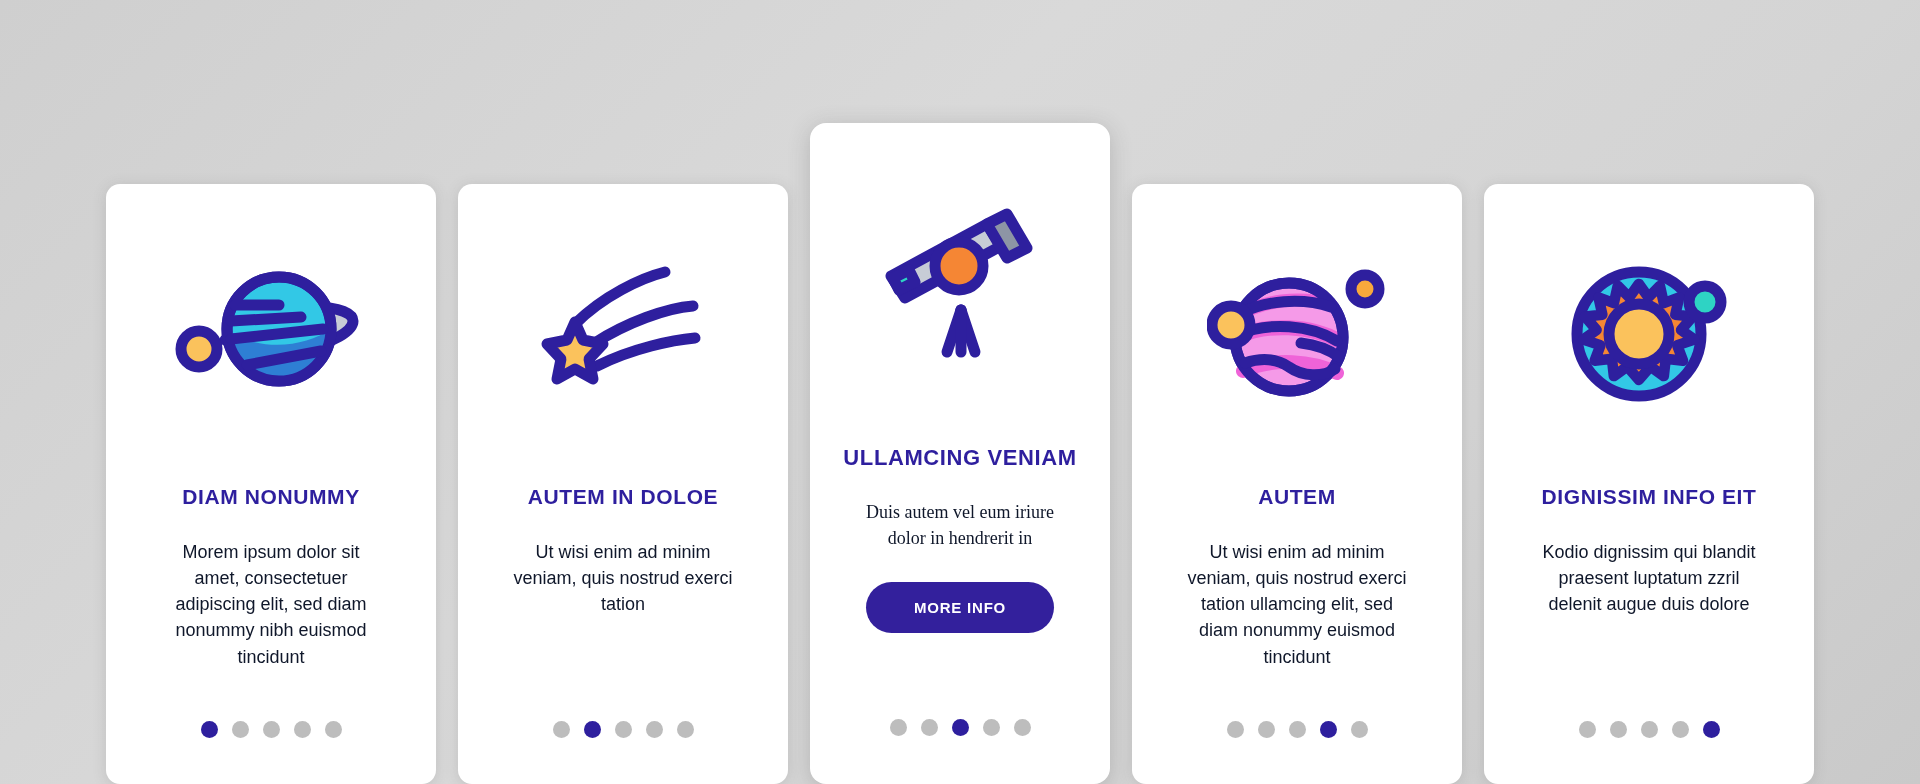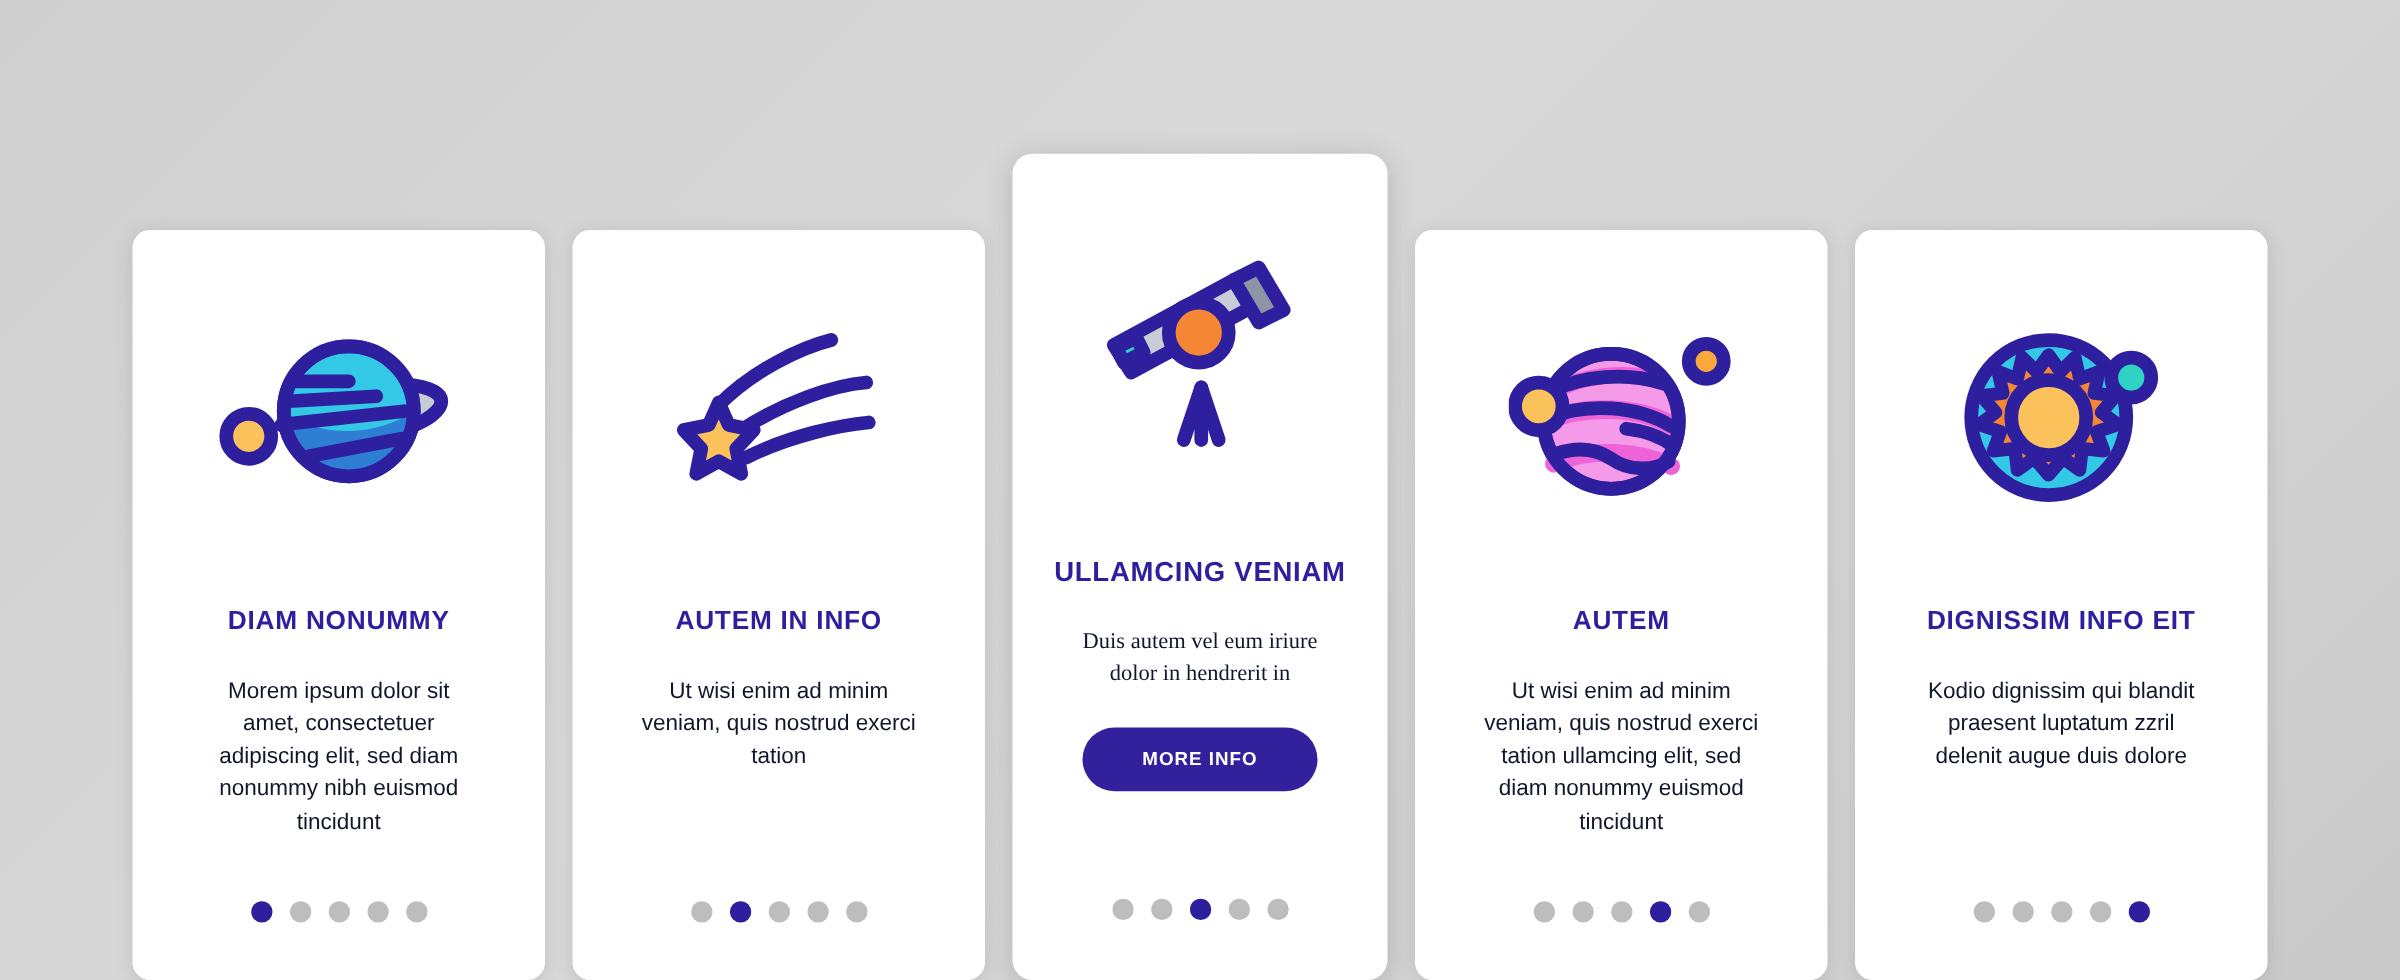--- a/index.html
+++ b/index.html
@@ -149,21 +149,21 @@
     <div class="icon-wrap">
       <svg width="180" height="140" viewBox="0 0 180 140">
         <g stroke="#2e1f9e" stroke-width="11" stroke-linecap="round" stroke-linejoin="round" fill="none">
           <path d="M42 60 C70 32 108 14 132 8"></path>
           <path d="M60 80 C94 58 134 44 160 42"></path>
           <path d="M64 102 C100 84 140 76 162 74"></path>
           <path d="M36 68 L44 50 L52 68 L72 72 L58 87 L62 107 L44 97 L26 107 L30 87 L16 72 Z" fill="#fbc25c" transform="translate(-2,8)"></path>
         </g>
       </svg>
     </div>
-    <div class="card-title">AUTEM IN INFO</div>
+    <div class="card-title">AUTEM IN DOLOE</div>
     <div class="card-desc">Ut wisi enim ad minim veniam, quis nostrud exerci tation</div>
     <div class="dots">
       <span class="dot"></span>
       <span class="dot active"></span>
       <span class="dot"></span>
       <span class="dot"></span>
       <span class="dot"></span>
     </div>
   </div>
 

